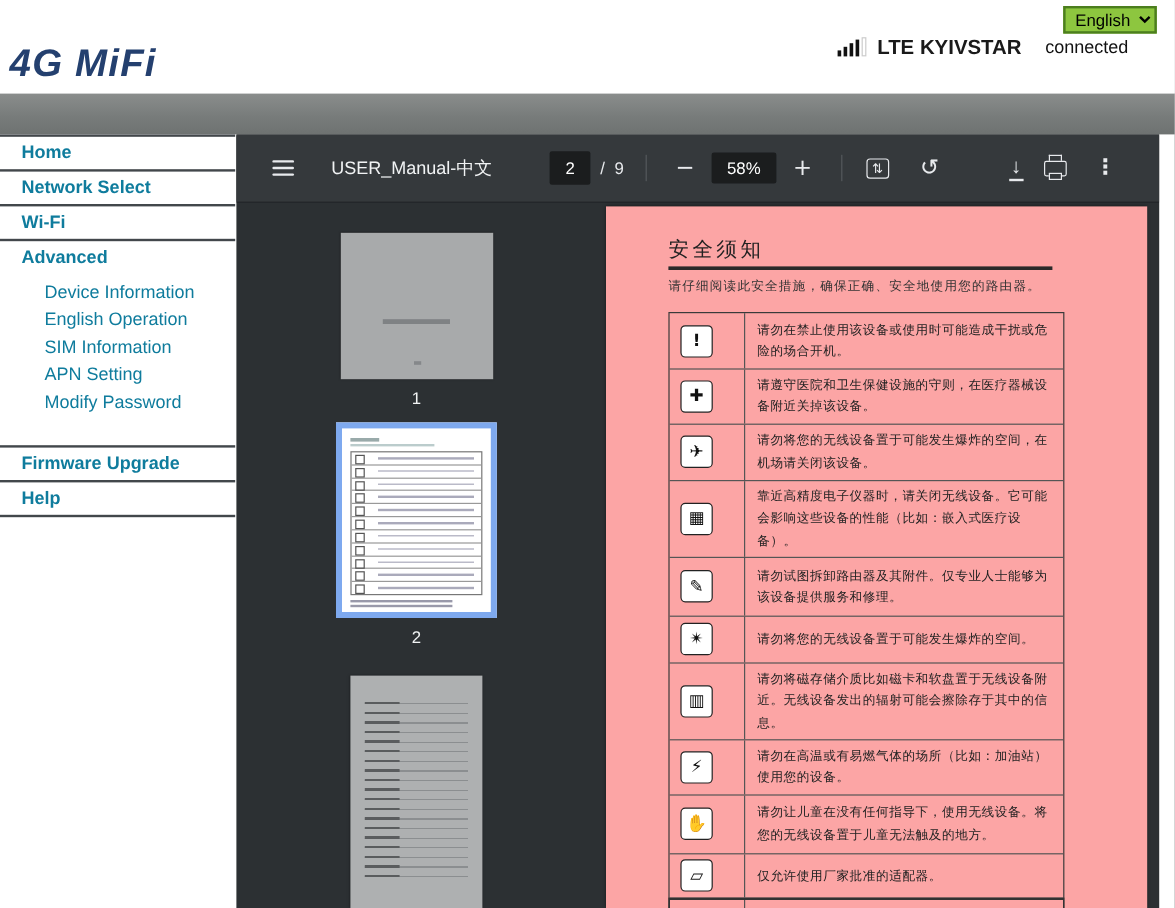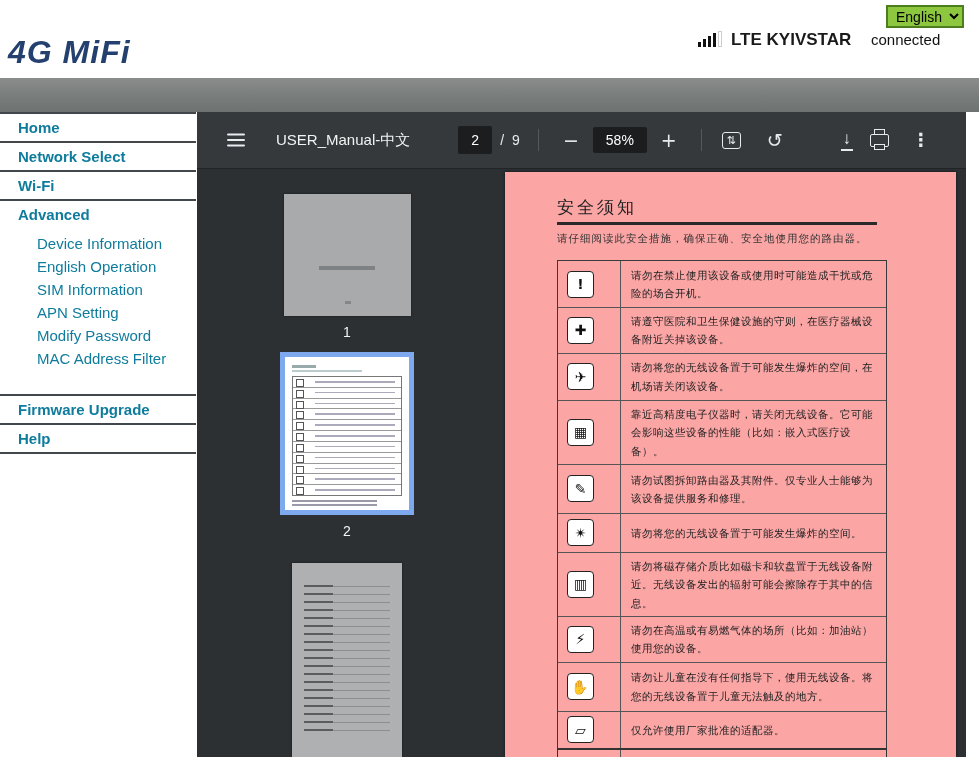--- a/index.html
+++ b/index.html
@@ -141,21 +141,20 @@
   <div class="sb-divider"></div>
   <div class="sb-item main">Wi-Fi</div>
   <div class="sb-divider"></div>
   <div class="sb-item main">Advanced</div>
   <div class="sb-sub-group">
     <div class="sb-item sub">Device Information</div>
     <div class="sb-item sub">English Operation</div>
     <div class="sb-item sub">SIM Information</div>
     <div class="sb-item sub">APN Setting</div>
     <div class="sb-item sub">Modify Password</div>
-    <div class="sb-item sub">MAC Address Filter</div>
   </div>
   <div class="sb-divider"></div>
   <div class="sb-item main">Firmware Upgrade</div>
   <div class="sb-divider"></div>
   <div class="sb-item main">Help</div>
   <div class="sb-divider"></div>
 </nav>
 
 <div class="viewer">
 

